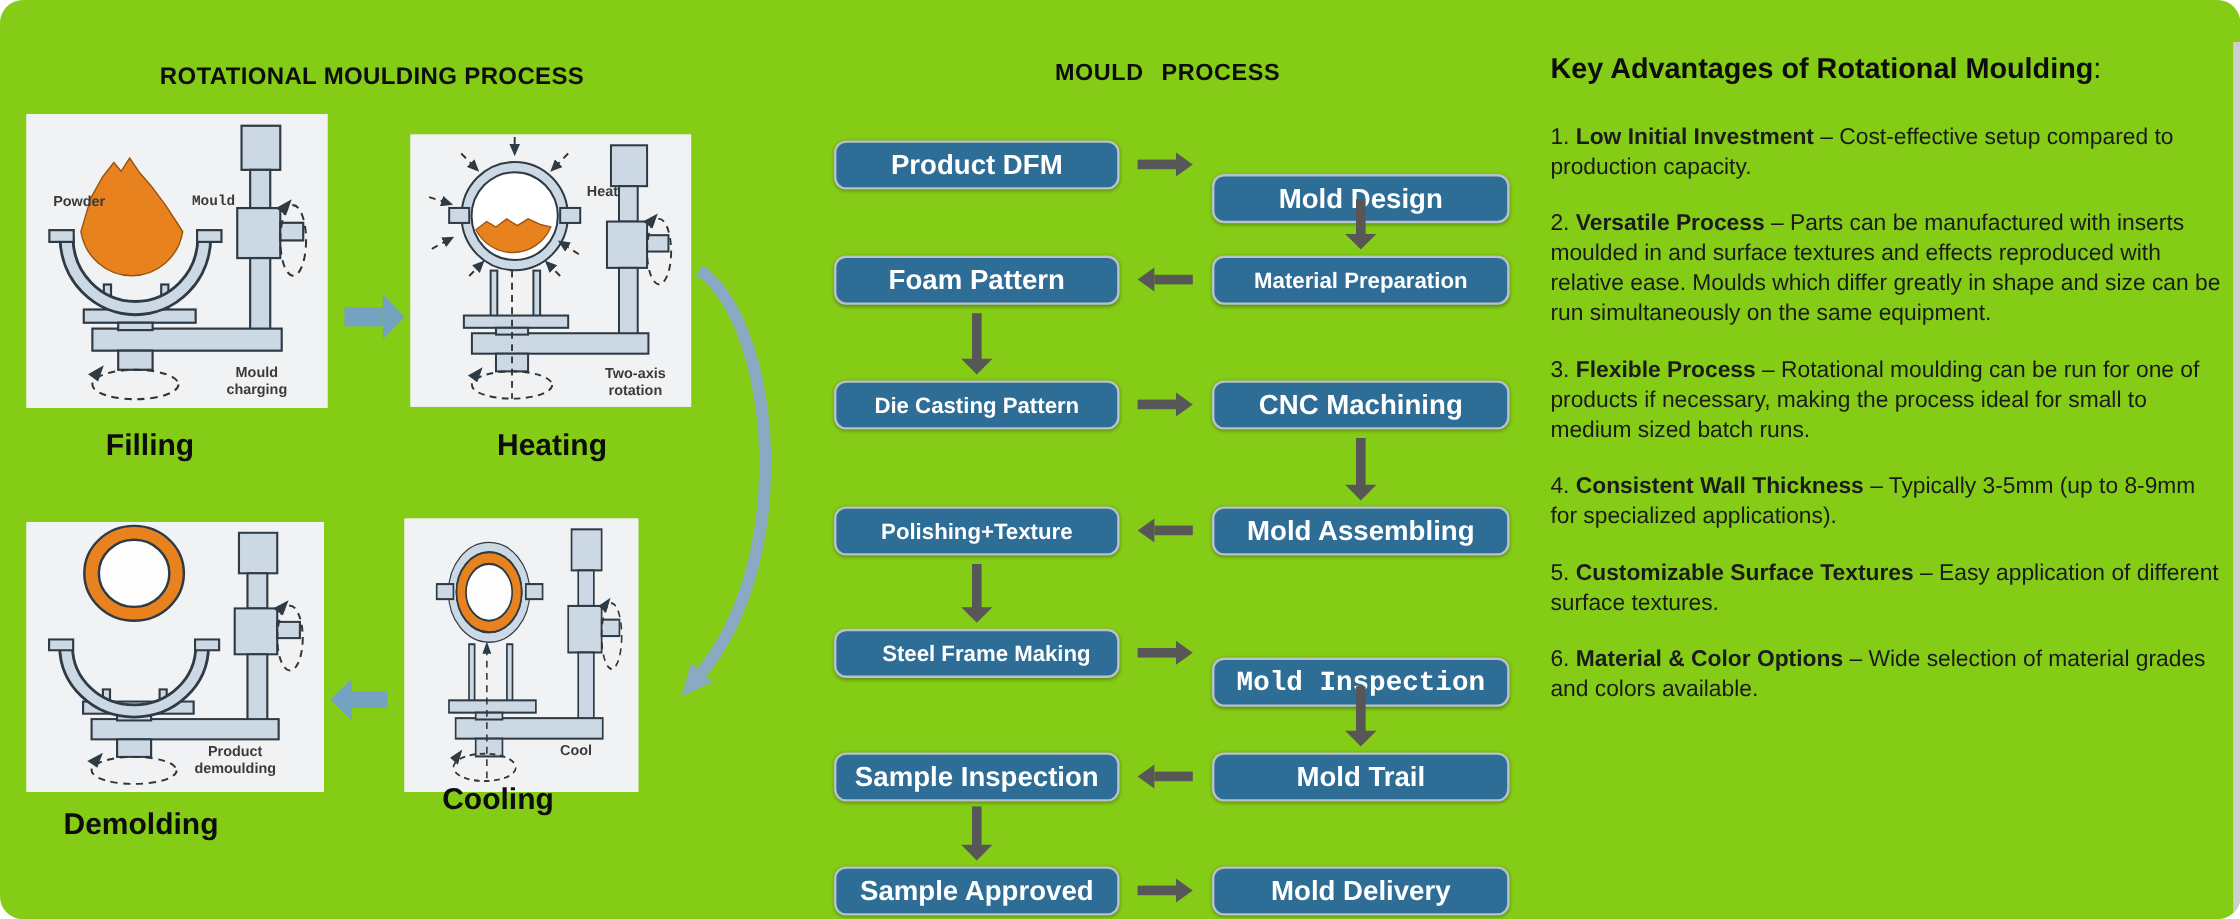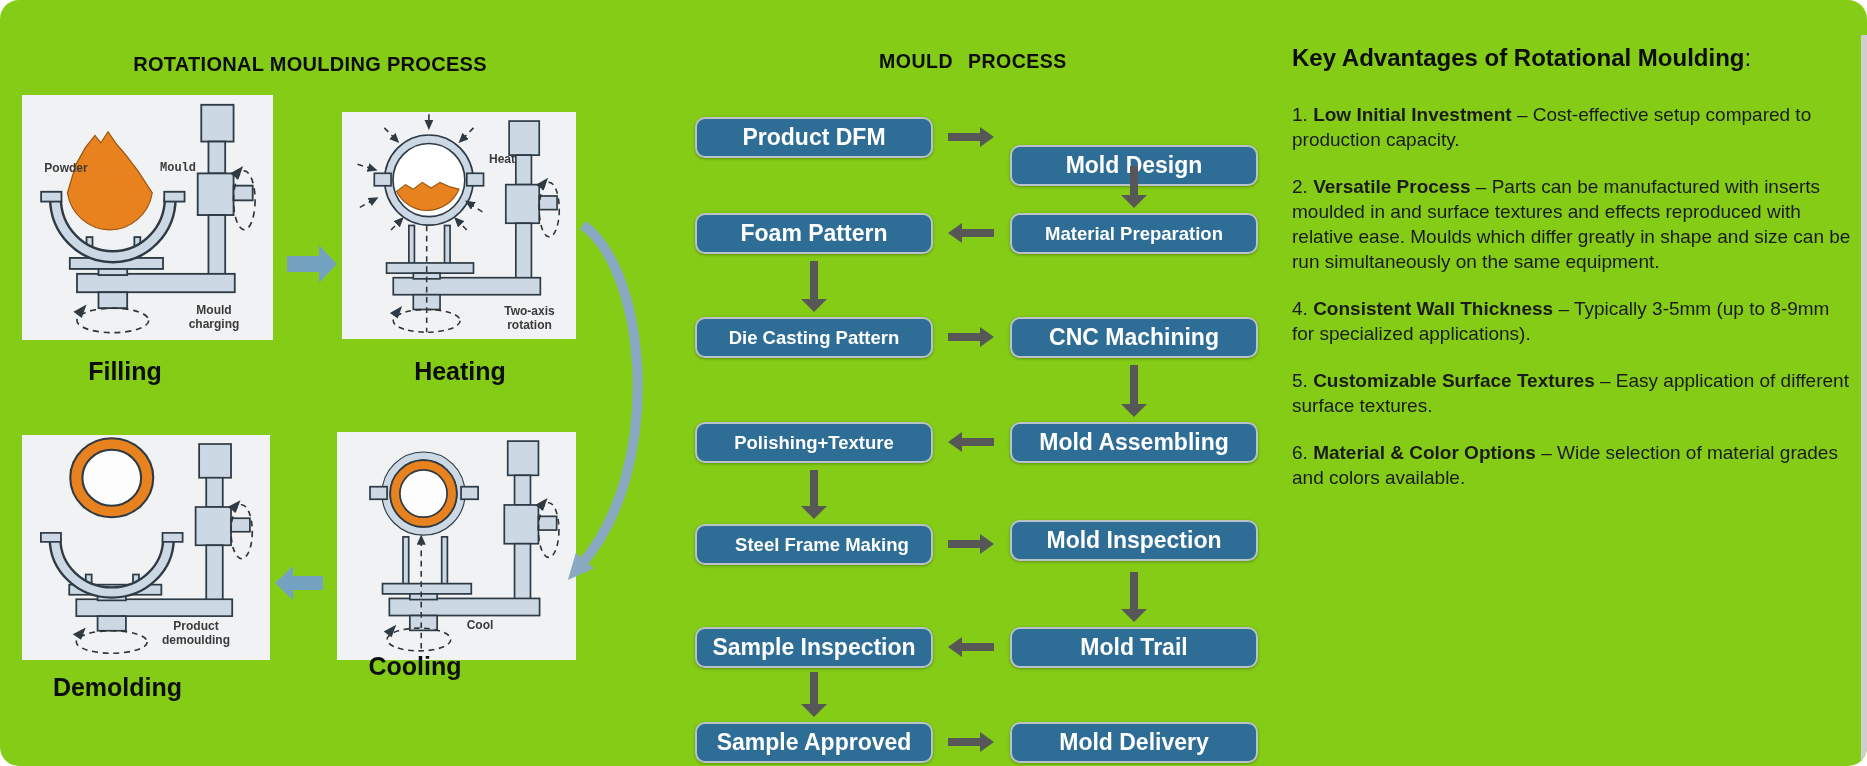--- a/index.html
+++ b/index.html
@@ -193,21 +193,21 @@
       <g>
         <ellipse class="dsh" cx="76" cy="184" rx="30" ry="10"></ellipse>
         <path class="hd3" d="M43,177 L54,171 L50,182 Z"></path>
         <ellipse class="dsh" cx="186" cy="86" rx="9" ry="24"></ellipse>
         <path class="hd3" d="M174,64 L185,58 L181,69 Z"></path>
       </g>
     </svg>
     <div class="plab" style="left:138px;top:184px;width:72px;">Product demoulding</div>
   </div>
 
-  <div class="panel" style="left:337px;top:432px;width:239px;height:228px;">
+  <div class="panel" style="left:337px;top:432px;width:195px;height:228px;">
     <svg viewBox="0 0 210 200" preserveAspectRatio="none">
       <defs>
         <marker id="m4" markerUnits="userSpaceOnUse" markerWidth="9" markerHeight="8" refX="7" refY="4" orient="auto">
           <path d="M0,0 L9,4 L0,8 Z" fill="#2e3a44"></path>
         </marker>
       </defs>
       <rect x="0" y="0" width="210" height="200" fill="#f0f2f3"></rect>
       <g>
         <rect class="part" x="150" y="8" width="27" height="30"></rect>
         <rect class="part" x="156" y="38" width="14" height="26"></rect>
@@ -273,21 +273,21 @@
   <div class="fbox lc sm" style="top:317px;">Die Casting Pattern</div>
   <div class="fbox lc sm" style="top:422px;">Polishing+Texture</div>
   <div class="fbox lc sm" style="top:524px;padding-left:16px;">Steel Frame Making</div>
   <div class="fbox lc" style="top:627px;">Sample Inspection</div>
   <div class="fbox lc" style="top:722px;">Sample Approved</div>
 
   <div class="fbox rc" style="top:129px;margin-top:16px;">Mold Design</div>
   <div class="fbox rc sm" style="top:213px;">Material Preparation</div>
   <div class="fbox rc" style="top:317px;">CNC Machining</div>
   <div class="fbox rc" style="top:422px;">Mold Assembling</div>
-  <div class="fbox rc" style="top:520px;">Mold Inspection</div>
+  <div class="fbox rc" style="top:548px;font-family:Liberation Mono, monospace;">Mold Inspection</div>
   <div class="fbox rc" style="top:627px;">Mold Trail</div>
   <div class="fbox rc" style="top:722px;">Mold Delivery</div>
 
   <div class="ha r" style="left:946px;top:127px;">
       <div class="sh"></div>
       <div class="hd"></div>
     </div>
   <div class="ha l" style="left:946px;top:223px;">
       <div class="sh"></div>
       <div class="hd"></div>
@@ -345,20 +345,25 @@
       <span>1.</span>
       <b>Low Initial Investment</b>
       <span>– Cost-effective setup compared to production capacity.</span>
     </p>
     <p>
       <span>2.</span>
       <b>Versatile Process</b>
       <span>– Parts can be manufactured with inserts moulded in and surface textures and effects reproduced with relative ease. Moulds which differ greatly in shape and size can be run simultaneously on the same equipment.</span>
     </p>
     <p>
+      <span>3.</span>
+      <b>Flexible Process</b>
+      <span>– Rotational moulding can be run for one of products if necessary, making the process ideal for small to medium sized batch runs.</span>
+    </p>
+    <p>
       <span>4.</span>
       <b>Consistent Wall Thickness</b>
       <span>– Typically 3-5mm (up to 8-9mm for specialized applications).</span>
     </p>
     <p>
       <span>5.</span>
       <b>Customizable Surface Textures</b>
       <span>– Easy application of different surface textures.</span>
     </p>
     <p>

